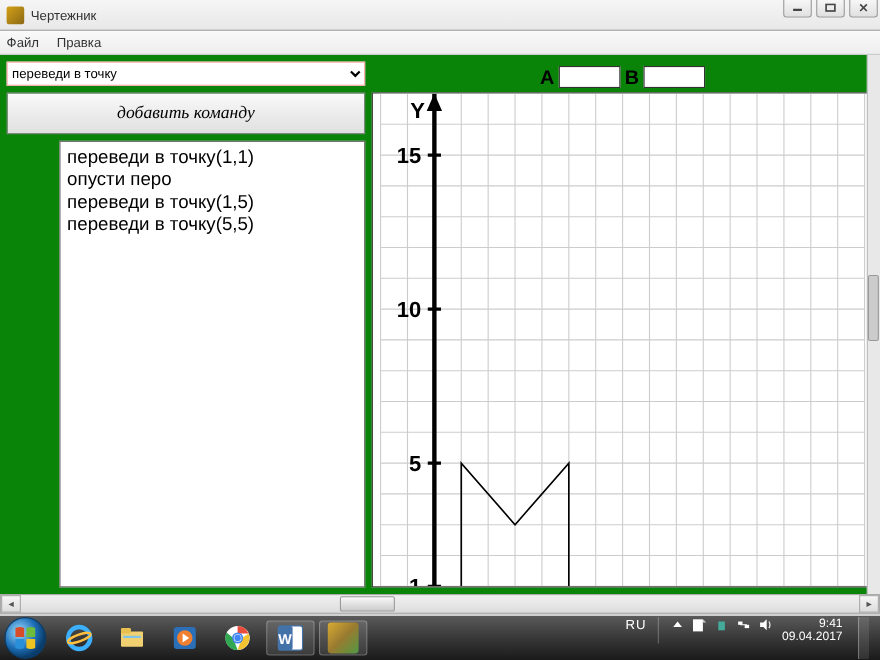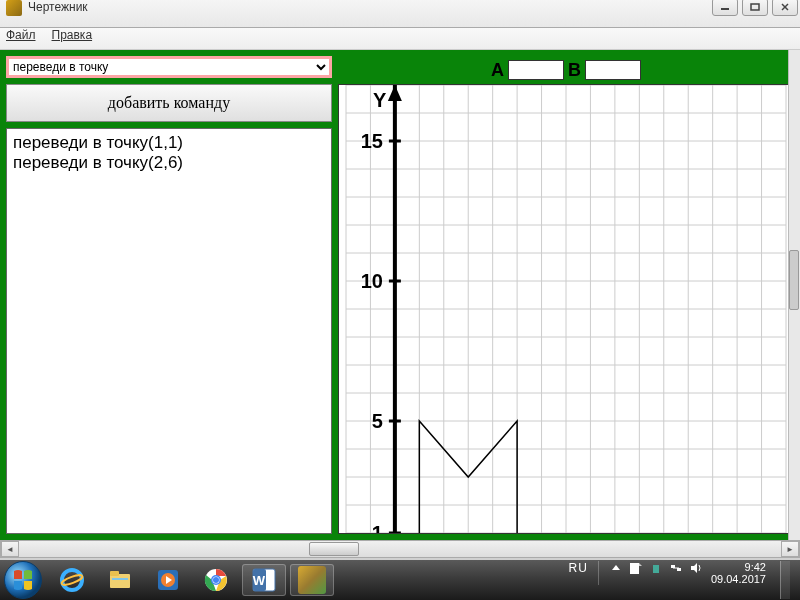--- a/index.html
+++ b/index.html
@@ -10,21 +10,21 @@
       width: 800px;
       height: 600px;
       overflow: hidden;
       position: relative;
     }
     .titlebar {
       height: 28px;
       background: linear-gradient(to bottom, #f5f5f5, #e8e8e8);
       border-bottom: 1px solid #aaa;
       display: flex;
-      align-items: flex-start;
+      align-items: center;
       padding: 0 6px;
       position: relative;
     }
     .tb-icon {
       width: 16px; height: 16px;
       background: linear-gradient(135deg, #d4a017, #8b6914);
       border-radius: 2px;
       margin-right: 6px;
     }
     .tb-title { font-size: 12px; color: #333; }
@@ -44,25 +44,25 @@
       justify-content: center;
       font-size: 10px;
       color: #555;
       cursor: pointer;
     }
     .menubar {
       height: 22px;
       background: linear-gradient(to bottom, #f9f9f9, #eee);
       border-bottom: 1px solid #ccc;
       display: flex;
+      align-items: center;
       padding: 0 6px;
       gap: 16px;
       font-size: 12px;
       color: #333;
-      text-decoration: underline;
     }
     .menubar span { cursor: pointer; }
     .content {
       height: 490px;
       background: #098409;
       padding: 6px;
       display: flex;
       gap: 6px;
       position: relative;
     }
@@ -70,39 +70,41 @@
       width: 326px;
       display: flex;
       flex-direction: column;
       gap: 6px;
     }
     .cmd-select {
       width: 100%;
       height: 22px;
       font-size: 12px;
       background: #fff;
-      border: 3px solid #fca5a5;
+      border: 1px solid #fca5a5;
     }
     .add-cmd-btn {
       height: 38px;
       background: linear-gradient(to bottom, #f9f9f9, #e0e0e0);
       border: 1px solid #888;
       font-size: 16px;
+      font-style: italic;
       font-family: "Times New Roman", serif;
       cursor: pointer;
     }
     .cmd-list {
       flex: 1;
       background: #fff;
       border: 1px solid #666;
       padding: 4px 6px;
       font-size: 17px;
       font-family: Arial, sans-serif;
       line-height: 1.2;
       overflow: hidden;
+      margin-left: 48px;
     }
     .right-panel {
       flex: 1;
       display: flex;
       flex-direction: column;
     }
     .ab-bar {
       height: 28px;
       display: flex;
       align-items: center;
@@ -277,21 +279,23 @@
 </div>
 
 <div class="content">
   <div class="left-panel">
     <select class="cmd-select">
       <option>переведи в точку</option>
     </select>
     <button class="add-cmd-btn">добавить команду</button>
     <div class="cmd-list">
       <div>переведи в точку(1,1)</div>
-      <div>переведи в точку(2,6)</div>
+      <div>опусти перо</div>
+      <div>переведи в точку(1,5)</div>
+      <div>переведи в точку(5,5)</div>
     </div>
   </div>
   <div class="right-panel">
     <div class="ab-bar">
       <span>A</span>
       <input class="ab-input" value="" style="">
       <span>B</span>
       <input class="ab-input" value="" style="">
     </div>
     <div class="canvas-area">
@@ -439,18 +443,18 @@
           </svg>
       </div>
       <div class="tray-ic">
         <svg viewBox="0 0 14 14">
             <polygon points="2,5 5,5 8,2 8,12 5,9 2,9" fill="#fff"></polygon>
             <path d="M10 4 Q12 7 10 10" stroke="#fff" stroke-width="1" fill="none"></path>
           </svg>
       </div>
     </div>
     <div class="clock">
-      <div>9:42</div>
+      <div>9:41</div>
       <div>09.04.2017</div>
     </div>
     <div class="show-desktop"></div>
   </div>
 </div>
 
 </body></html>

